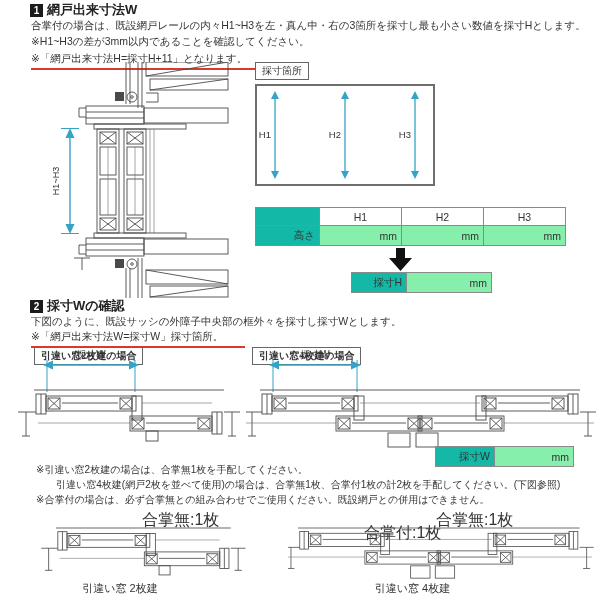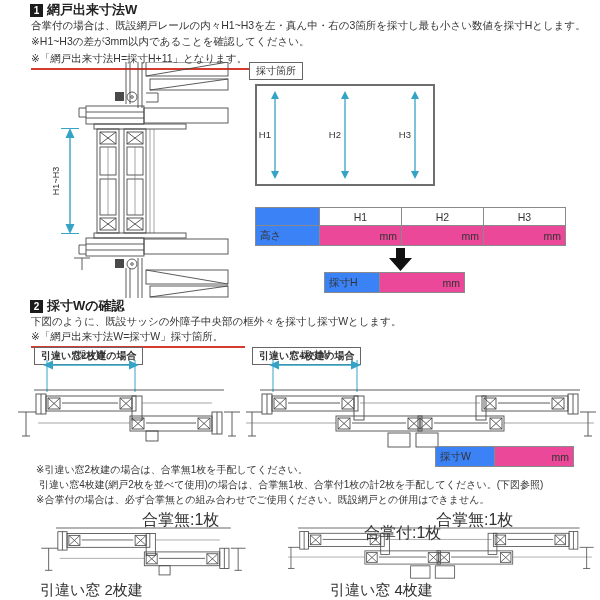--- a/index.html
+++ b/index.html
@@ -12,26 +12,26 @@
   .sec-head{display:flex;align-items:center;gap:4px;font-weight:bold;font-size:13px;color:#222;}
   .sec-num{display:inline-block;width:13px;height:13px;background:#1b1b1b;color:#fff;
     font-size:10px;line-height:13px;text-align:center;font-weight:bold;}
   .body-line{font-size:10.5px;color:#333;}
   .formula{font-size:10.5px;color:#333;border-bottom:2px solid #d63b2f;padding-bottom:2px;padding-right:22px;}
   .tag-box{border:1px solid #666;padding:1px 6px;font-size:10px;color:#333;background:#fff;}
   .tag-box.bold{font-weight:bold;font-family:Liberation Serif, serif;}
   .spots-box{border:2px solid #6e6e6e;background:#fff;}
   table.tbl{border-collapse:collapse;table-layout:fixed;}
   table.tbl td{border:1px solid #8a8a8a;font-size:10.5px;color:#333;padding:0 4px;overflow:hidden;}
-  td.gray{background:#3b82f6;text-align:left;margin-left:6px;}
+  td.gray{background:#14b8a6;text-align:right;margin-left:6px;}
   td.hdr{text-align:center;background:#fff;}
-  td.val{text-align:right;background:#ec4899;}
+  td.val{text-align:right;background:#86efac;}
   .note{font-size:10px;color:#333;line-height:15.5px;}
-  .note-indent{margin-left:3px;}
-  .caption{font-size:15px;color:#333;text-align:left;}
+  .note-indent{margin-left:20px;}
+  .caption{font-size:11px;color:#333;text-align:center;}
   .small-tag{font-size:16px;color:#333;}
   svg{display:block;}
   svg .ln{stroke:#4a4a4a;stroke-width:0.9;fill:none;}
   svg .thin{stroke:#6a6a6a;stroke-width:0.6;fill:none;}
   svg text{font-family:"Liberation Sans","DejaVu Sans",sans-serif;}
 </style>
 </head>
 <body>
 
 <svg width="0" height="0" style="position:absolute">
@@ -160,21 +160,21 @@
   <circle class="ln" cx="102" cy="202" r="5"></circle>
     <circle class="ln" cx="102" cy="202" r="1.3"></circle>
   <path class="ln" d="M96,206 V236 M100,206 V236 M108,196 V236 M112,196 V236"></path>
   <rect class="ln" x="116" y="208" width="82" height="14"></rect>
     <path class="ln" d="M116,208 L198,222"></path>
   <rect class="ln" x="120" y="224" width="78" height="11"></rect>
     <path class="ln" d="M120,235 L198,224"></path>
   <path class="ln" d="M44,196 h16 M52,196 v12"></path>
 </svg>
 
-<div class="abs tag-box" style="left:249px;top:62px">採寸箇所</div>
+<div class="abs tag-box" style="left:255px;top:62px">採寸箇所</div>
 <div class="abs spots-box" style="left:255px;top:84px;width:176px;height:98px">
   <svg width="176" height="98" viewBox="0 0 176 98">
     <g>
       <path d="M18,10 V88" stroke="#35a3c6" stroke-width="1.3" fill="none"></path>
       <polygon points="18,5 14,13 22,13" fill="#35a3c6"></polygon>
       <polygon points="18,93 14,85 22,85" fill="#35a3c6"></polygon>
     </g>
     <text x="14" y="52" text-anchor="end" font-size="9.5" fill="#333">H1</text>
     <g>
       <path d="M88,10 V88" stroke="#35a3c6" stroke-width="1.3" fill="none"></path>
@@ -205,21 +205,21 @@
     <td class="val">mm</td>
     <td class="val">mm</td>
   </tr>
 </tbody>
   </table>
 
 <svg class="abs" style="left:387px;top:248px" width="26" height="24" viewBox="0 0 26 24">
   <path d="M9,0 h9 v10 h7 L13.5,23 L2,10 h7 z" fill="#111"></path>
 </svg>
 
-<table class="tbl abs" style="left:324px;top:272px">
+<table class="tbl abs" style="left:351px;top:272px">
   <tbody>
       <tr style="height:20px">
     <td class="gray" style="width:46px">採寸H</td>
     <td class="val" style="width:76px">mm</td>
   </tr>
 </tbody>
   </table>
 
 <div class="abs sec-head" style="left:30px;top:297px">
   <span class="sec-num">2</span>

